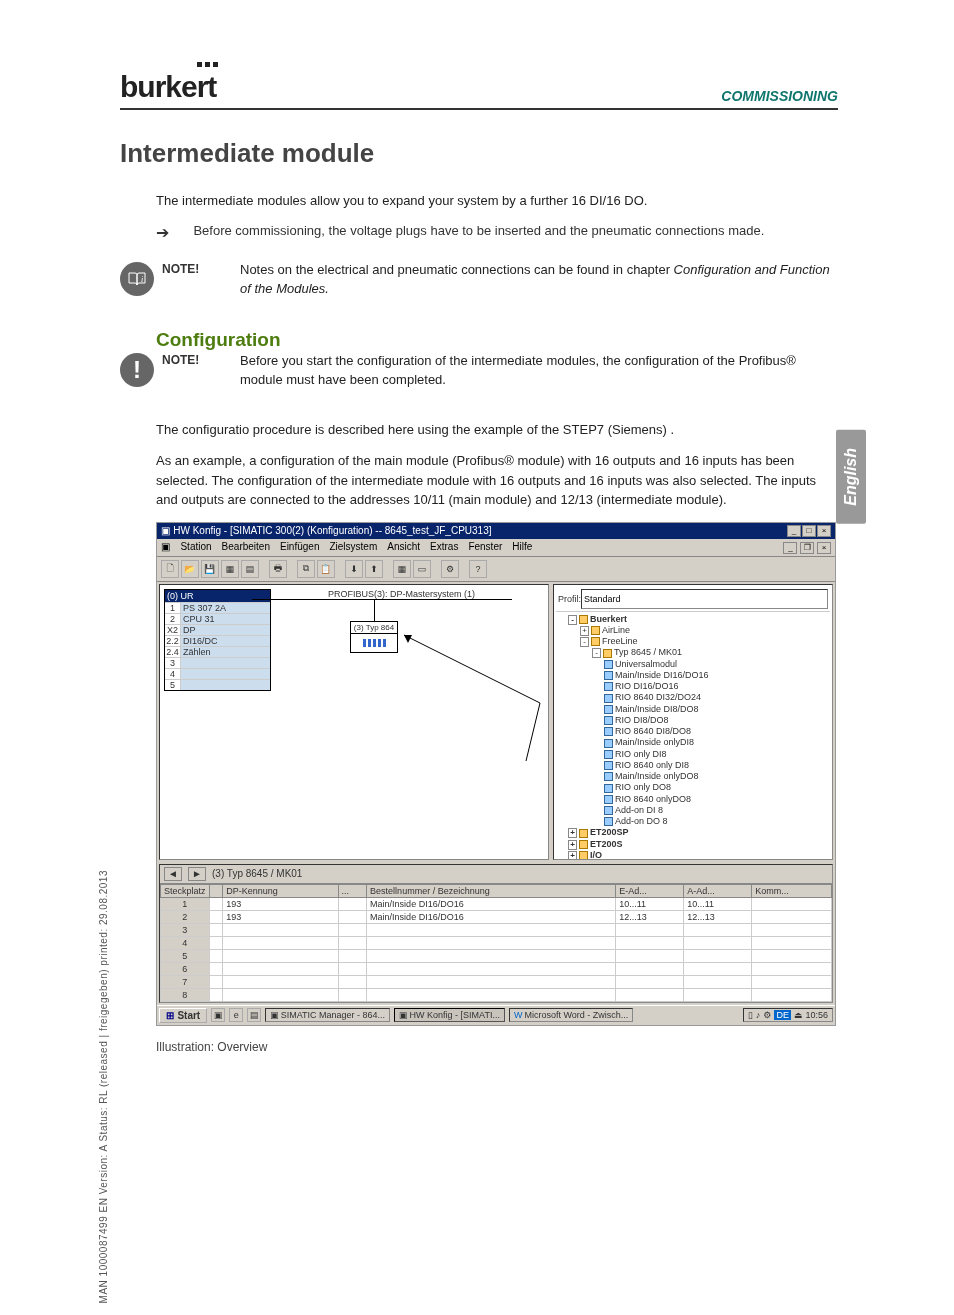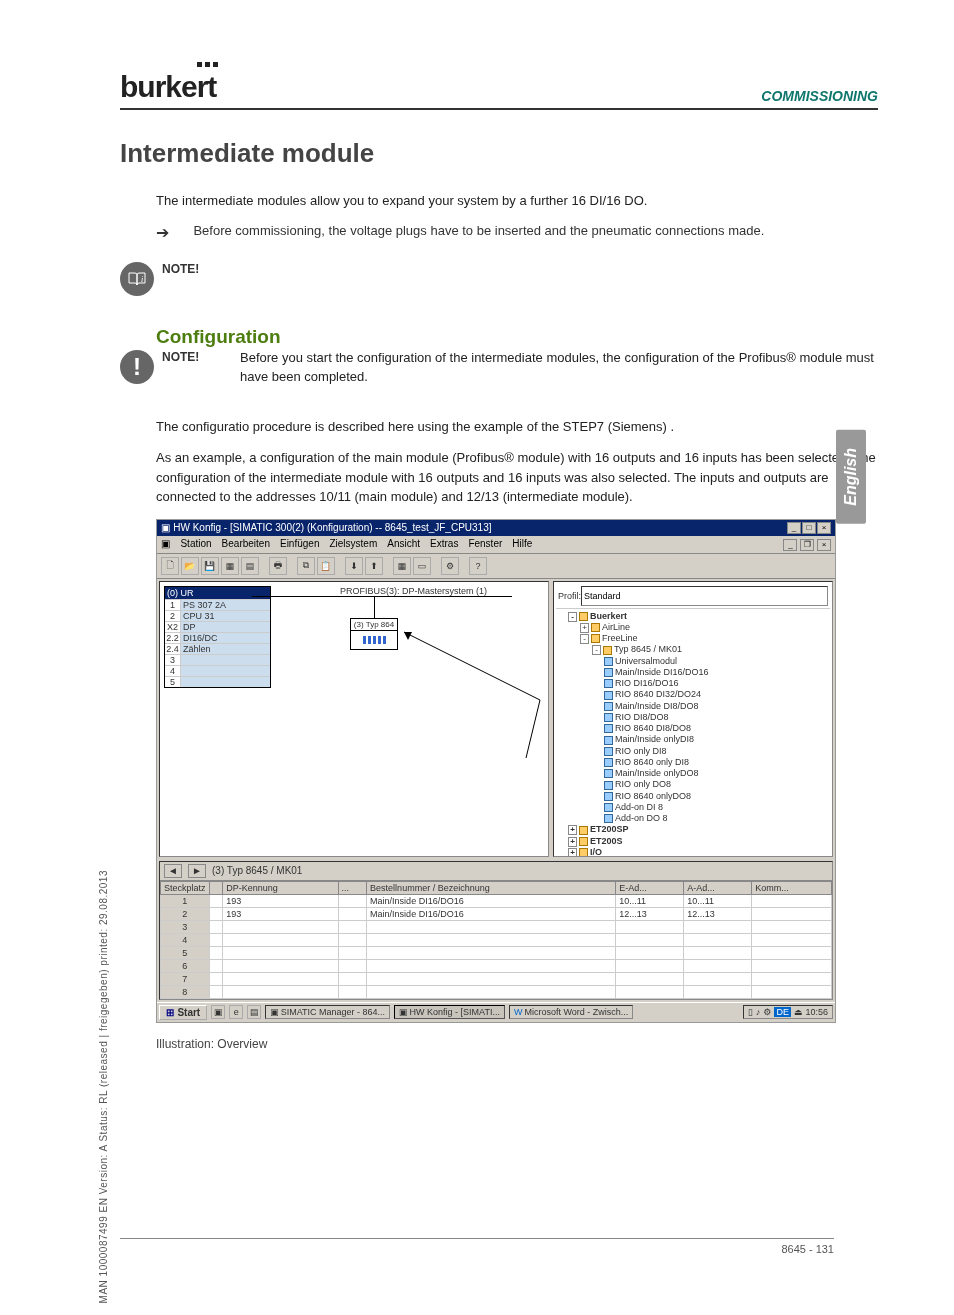--- a/index.html
+++ b/index.html
@@ -5,21 +5,21 @@
   * { box-sizing: border-box; margin: 0; padding: 0; }
   body {
     width: 954px;
     height: 1315px;
     background: #fff;
     font-family: Arial, Helvetica, sans-serif;
     color: #333;
     position: relative;
   }
   .page {
-    padding: 70px 76px 60px 120px;
+    padding: 70px 116px 60px 120px;
     position: relative;
     height: 100%;
   }
   .header-row {
     display: flex;
     justify-content: space-between;
     align-items: flex-end;
     border-bottom: 2px solid #333;
     padding-bottom: 4px;
     margin-bottom: 28px;
@@ -189,21 +189,21 @@
   .rack-title {
     background: #08246b; color:#fff; padding:1px 2px; font-size:9px;
   }
   .rack-row {
     display:flex; border-top:1px solid #ccc;
   }
   .rack-row .slot { width:16px; text-align:center; border-right:1px solid #ccc; background:#fff; }
   .rack-row .mod { flex:1; padding:0 2px; background:#cde; white-space:nowrap; overflow:hidden; }
   .profibus-label {
     position:absolute;
-    top: 4px; left: 180px;
+    top: 4px; left: 168px;
     font-size:9px;
     background:#fff;
   }
   .profibus-line {
     position:absolute;
     top: 14px; left: 92px;
     width: 260px;
     height: 1px;
     background:#000;
   }
@@ -404,20 +404,23 @@
   </div>
 
   <div class="note-block">
     <div class="note-icon">
       <svg width="20" height="16" viewBox="0 0 20 16">
           <path d="M2 2 h6 a2 2 0 0 1 2 2 v10 a2 2 0 0 0 -2 -2 h-6 z M18 2 h-6 a2 2 0 0 0 -2 2 v10 a2 2 0 0 1 2 -2 h6 z" fill="none" stroke="#fff" stroke-width="1"></path>
           <text x="14" y="11" font-size="8" fill="#fff" font-family="serif" font-style="italic">i</text>
         </svg>
     </div>
     <div class="note-label">NOTE!</div>
+    <div class="note-text">
+      <span>Notes on the electrical and pneumatic connections can be found in chapter </span><span class="ital">Configuration and Function of the Modules.</span>
+    </div>
   </div>
 
   <h2 class="subtitle">Configuration</h2>
 
   <div class="note-block">
     <div class="note-icon warn">!</div>
     <div class="note-label">NOTE!</div>
     <div class="note-text">Before you start the configuration of the intermediate modules, the configuration of the Profibus® module must have been completed.</div>
   </div>
 
@@ -704,15 +707,14 @@
         <span>10:56</span>
       </div>
     </div>
   </div>
 
   <div class="caption">Illustration:  Overview</div>
 
   <div class="side-tab">English</div>
   <div class="side-docinfo">MAN 1000087499 EN Version: A Status: RL (released | freigegeben) printed: 29.08.2013</div>
 
-  <div class="footer">8645 - 131</div>
 
 </div>
 
 </body></html>

